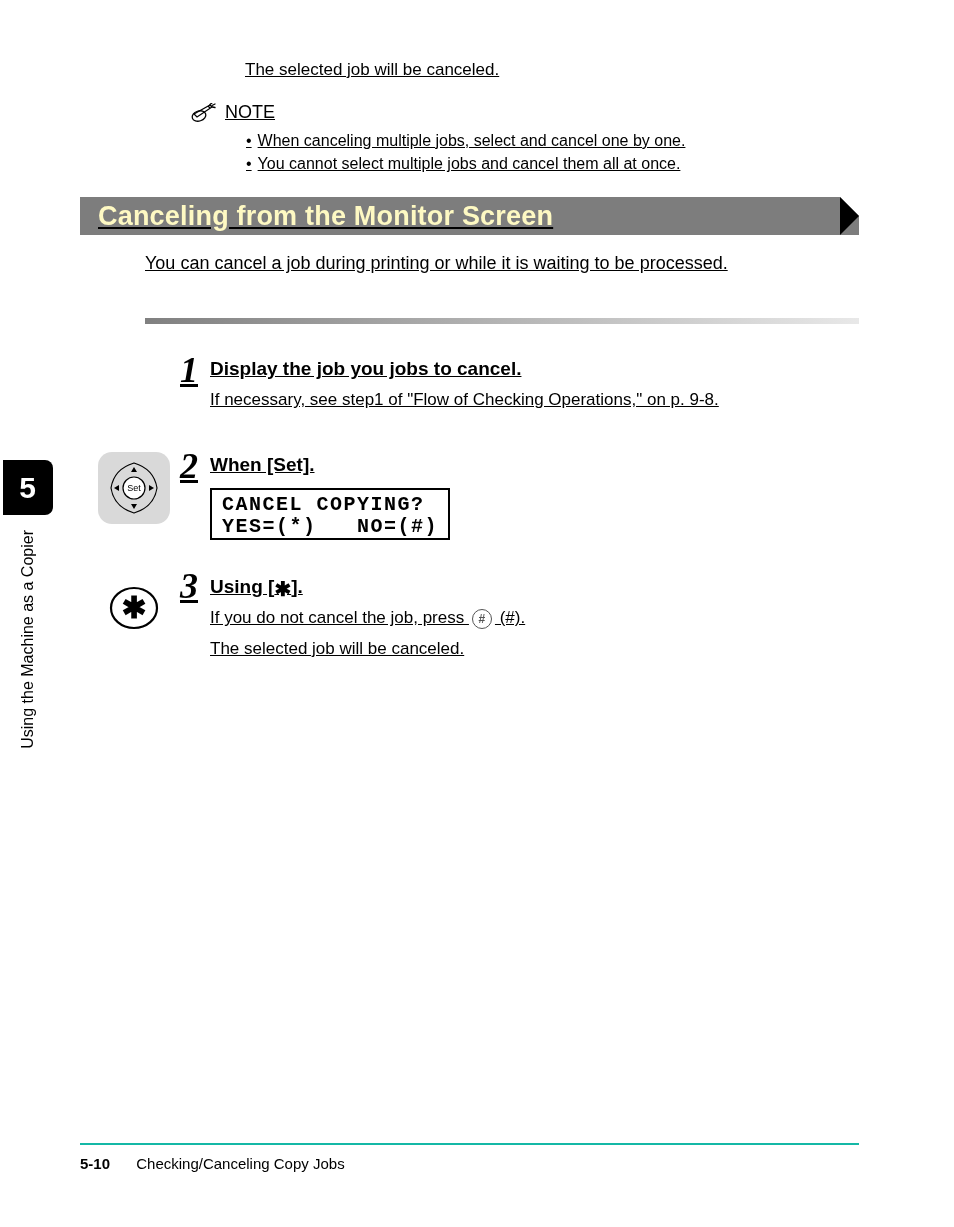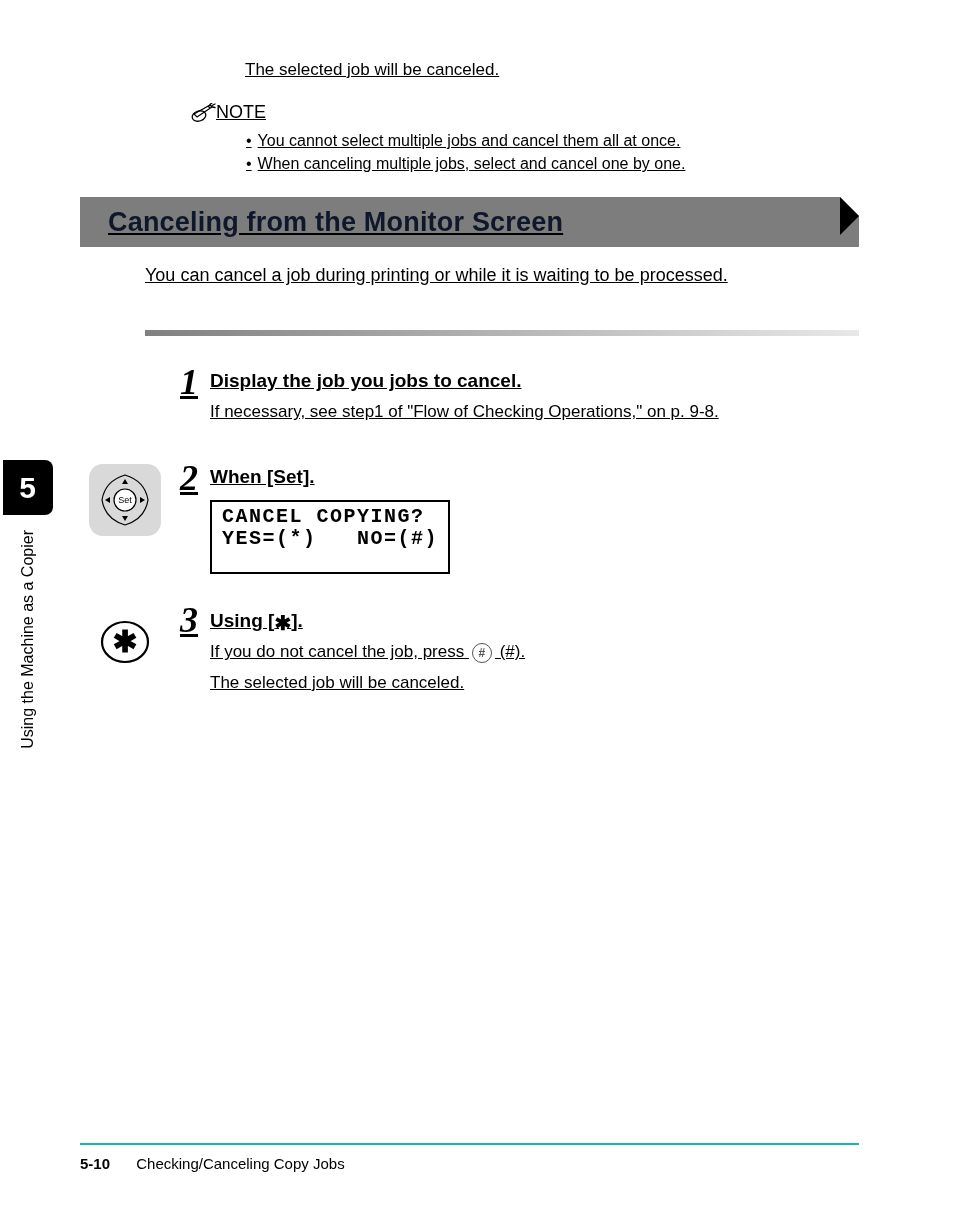--- a/index.html
+++ b/index.html
@@ -54,44 +54,44 @@
     font-size: 17px;
     margin-bottom: 22px;
   }
   .note-block {
     margin-left: 110px;
     margin-bottom: 22px;
   }
   .note-head {
     display: flex;
     align-items: center;
-    gap: 0;
+    gap: 9px;
     font-size: 18px;
     margin-bottom: 6px;
   }
   .note-head svg { flex: none; }
   .note-list {
     margin: 0 0 0 56px;
     padding: 0;
     list-style: none;
     font-size: 16px;
     line-height: 1.45;
   }
   .note-list li::before {
     content: "•";
     margin-right: 6px;
   }
   .section-bar {
     position: relative;
     background: #7d7d7d;
-    color: #0f172a;
-    height: 50px;
-    display: flex;
-    align-items: center;
-    padding-left: 28px;
+    color: #fef9c3;
+    height: 38px;
+    display: flex;
+    align-items: center;
+    padding-left: 18px;
     font-family: "Arial Narrow", Arial, sans-serif;
     font-stretch: condensed;
     font-weight: bold;
     font-size: 27px;
     margin: 8px 0 18px 0;
     letter-spacing: 0.2px;
   }
   .section-bar::after {
     content: "";
     position: absolute;
@@ -125,21 +125,21 @@
   .step {
     display: flex;
     align-items: flex-start;
     margin-bottom: 28px;
     margin-left: 0;
   }
   .step .icon-col {
     width: 90px;
     flex: none;
     display: flex;
-    justify-content: center;
+    justify-content: flex-end;
     padding-top: 4px;
   }
   .step .num-col {
     width: 40px;
     flex: none;
     font-family: Georgia, "Times New Roman", serif;
     font-style: italic;
     font-weight: bold;
     font-size: 36px;
     line-height: 1;
@@ -158,21 +158,21 @@
   .step .body-col p {
     font-size: 17px;
     margin: 0 0 10px 0;
   }
   .lcd {
     border: 2px solid #000;
     font-family: "Courier New", monospace;
     font-size: 20px;
     font-weight: bold;
     letter-spacing: 1.5px;
-    padding: 4px 10px 22px 10px;
+    padding: 4px 10px 0 10px;
     display: inline-block;
     line-height: 1.1;
     white-space: pre;
     margin-top: 2px;
   }
   .set-key {
     width: 72px; height: 72px;
     background: #d9d9d9;
     border-radius: 14px;
     display: flex;
@@ -237,22 +237,22 @@
           <path d="M4 11 L20 2 L22 4 L7 14 Z"></path>
           <path d="M18 3 L20 5"></path>
           <path d="M20 1.5 L22.5 -0.5" stroke-linecap="round"></path>
           <path d="M22 2.5 L25 1" stroke-linecap="round"></path>
           <path d="M22.5 4 L25 4.5" stroke-linecap="round"></path>
         </g>
       </svg>
       <span>NOTE</span>
     </div>
     <ul class="note-list">
+      <li>When canceling multiple jobs, select and cancel one by one.</li>
       <li>You cannot select multiple jobs and cancel them all at once.</li>
-      <li>When canceling multiple jobs, select and cancel one by one.</li>
     </ul>
   </div>
 
   <div class="section-bar">
     <span>Canceling from the Monitor Screen</span>
     <span class="arrow-black"></span>
   </div>
 
   <div class="section-intro">You can cancel a job during printing or while it is waiting to be processed.</div>
 

